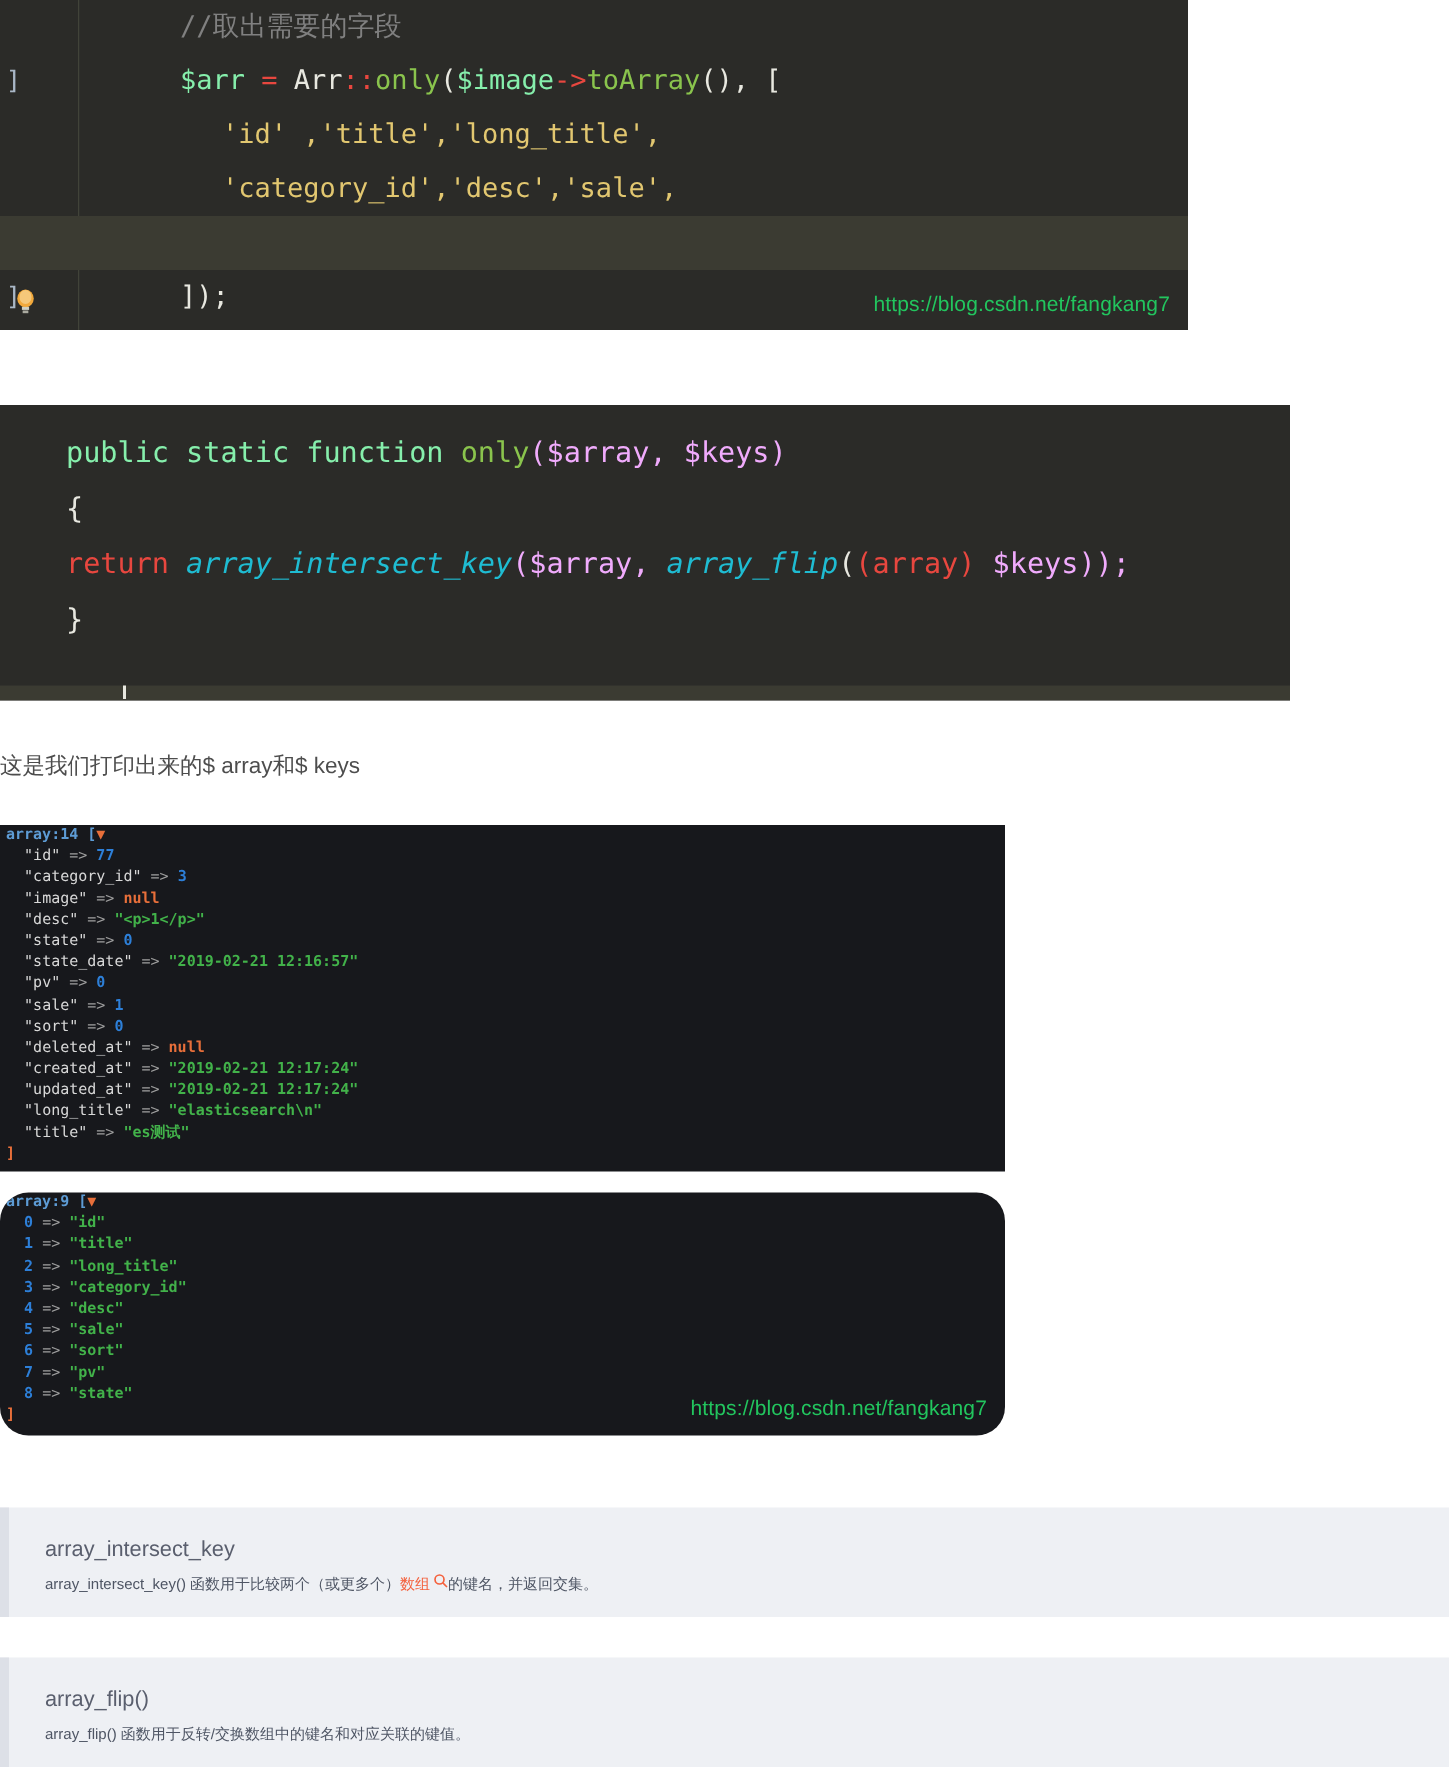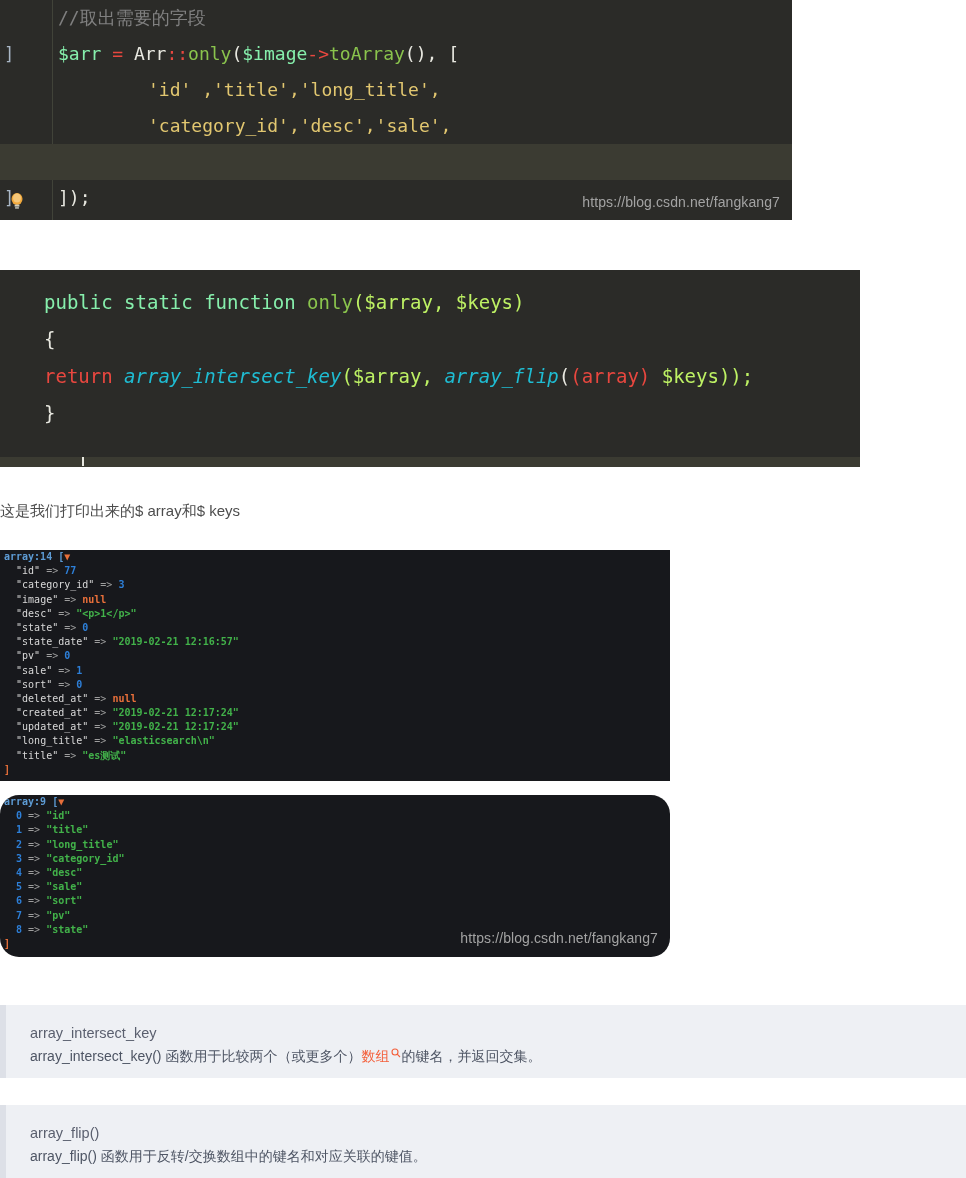--- a/index.html
+++ b/index.html
@@ -42,21 +42,21 @@
     left: 0; top: 0;
     width: 792px;
     font-family: "DejaVu Sans Mono", "Liberation Mono", monospace;
     font-size: 18px;
     line-height: 36px;
   }
   .cl {
     position: relative;
     height: 36px;
     white-space: pre;
-    padding-left: 58px;
+    padding-left: 120px;
     color: #a9b7c6;
   }
   .cl.hl {
     background: #3b3b32;
   }
   .bulb {
     position: absolute;
     left: 10px; top: 8px;
     width: 18px; height: 20px;
     font-size: 15px;
@@ -73,21 +73,21 @@
   .tk-cls   { color: #e8e8e0; }
   .tk-fn    { color: #8ac44d; }
   .tk-str   { color: #e2c770; }
   .tk-arrow { color: #e8473f; }
   .tk-kw    { color: #e8473f; }
   .tk-punct { color: #e8e8e0; }
   .watermark {
     position: absolute;
     font-family: "Liberation Sans", sans-serif;
     font-size: 14px;
-    color: #a3a3a3;
+    color: #22c55e;
     letter-spacing: 0.1px;
   }
 
   
   .ide-block-2 {
     position: absolute;
     left: 0; top: 270px;
     width: 860px; height: 197px;
     background: #2b2b28;
     overflow: hidden;
@@ -114,21 +114,21 @@
   }
   .bottom-caret {
     position: absolute;
     left: 82px; bottom: 1px;
     width: 2px; height: 9px;
     background: #e8e8e0;
   }
   .k2-kw   { color: #86efac; }
   .k2-kw2  { color: #e8473f; }
   .k2-fn   { color: #8ac44d; }
-  .k2-var  { color: #bef264; }
+  .k2-var  { color: #f0abfc; }
   .k2-punct{ color: #e8e8e0; }
   .k2-builtin { color: #1fbcd2; font-style: italic; }
   .k2-cast { color: #e8473f; }
   .k2-brace{ color: #e8e8e0; }
 
   
   .caption {
     position: absolute;
     left: 0; top: 500px;
     font-size: 15px;
@@ -175,21 +175,21 @@
   .docbox-1 { top: 1005px; height: 73px; }
   .docbox-2 { top: 1105px; height: 73px; }
   .doc-inner { padding: 18px 0 0 24px; }
   .doc-title {
     font-size: 14.5px;
     color: #5a5f6e;
     line-height: 21px;
     margin-bottom: 2px;
   }
   .doc-desc {
-    font-size: 14px;
+    font-size: 10px;
     color: #4e5564;
     line-height: 21px;
   }
   .doc-link {
     color: #f4603c;
     position: relative;
     padding-right: 12px;
   }
   .doc-link .mag {
     position: absolute;

